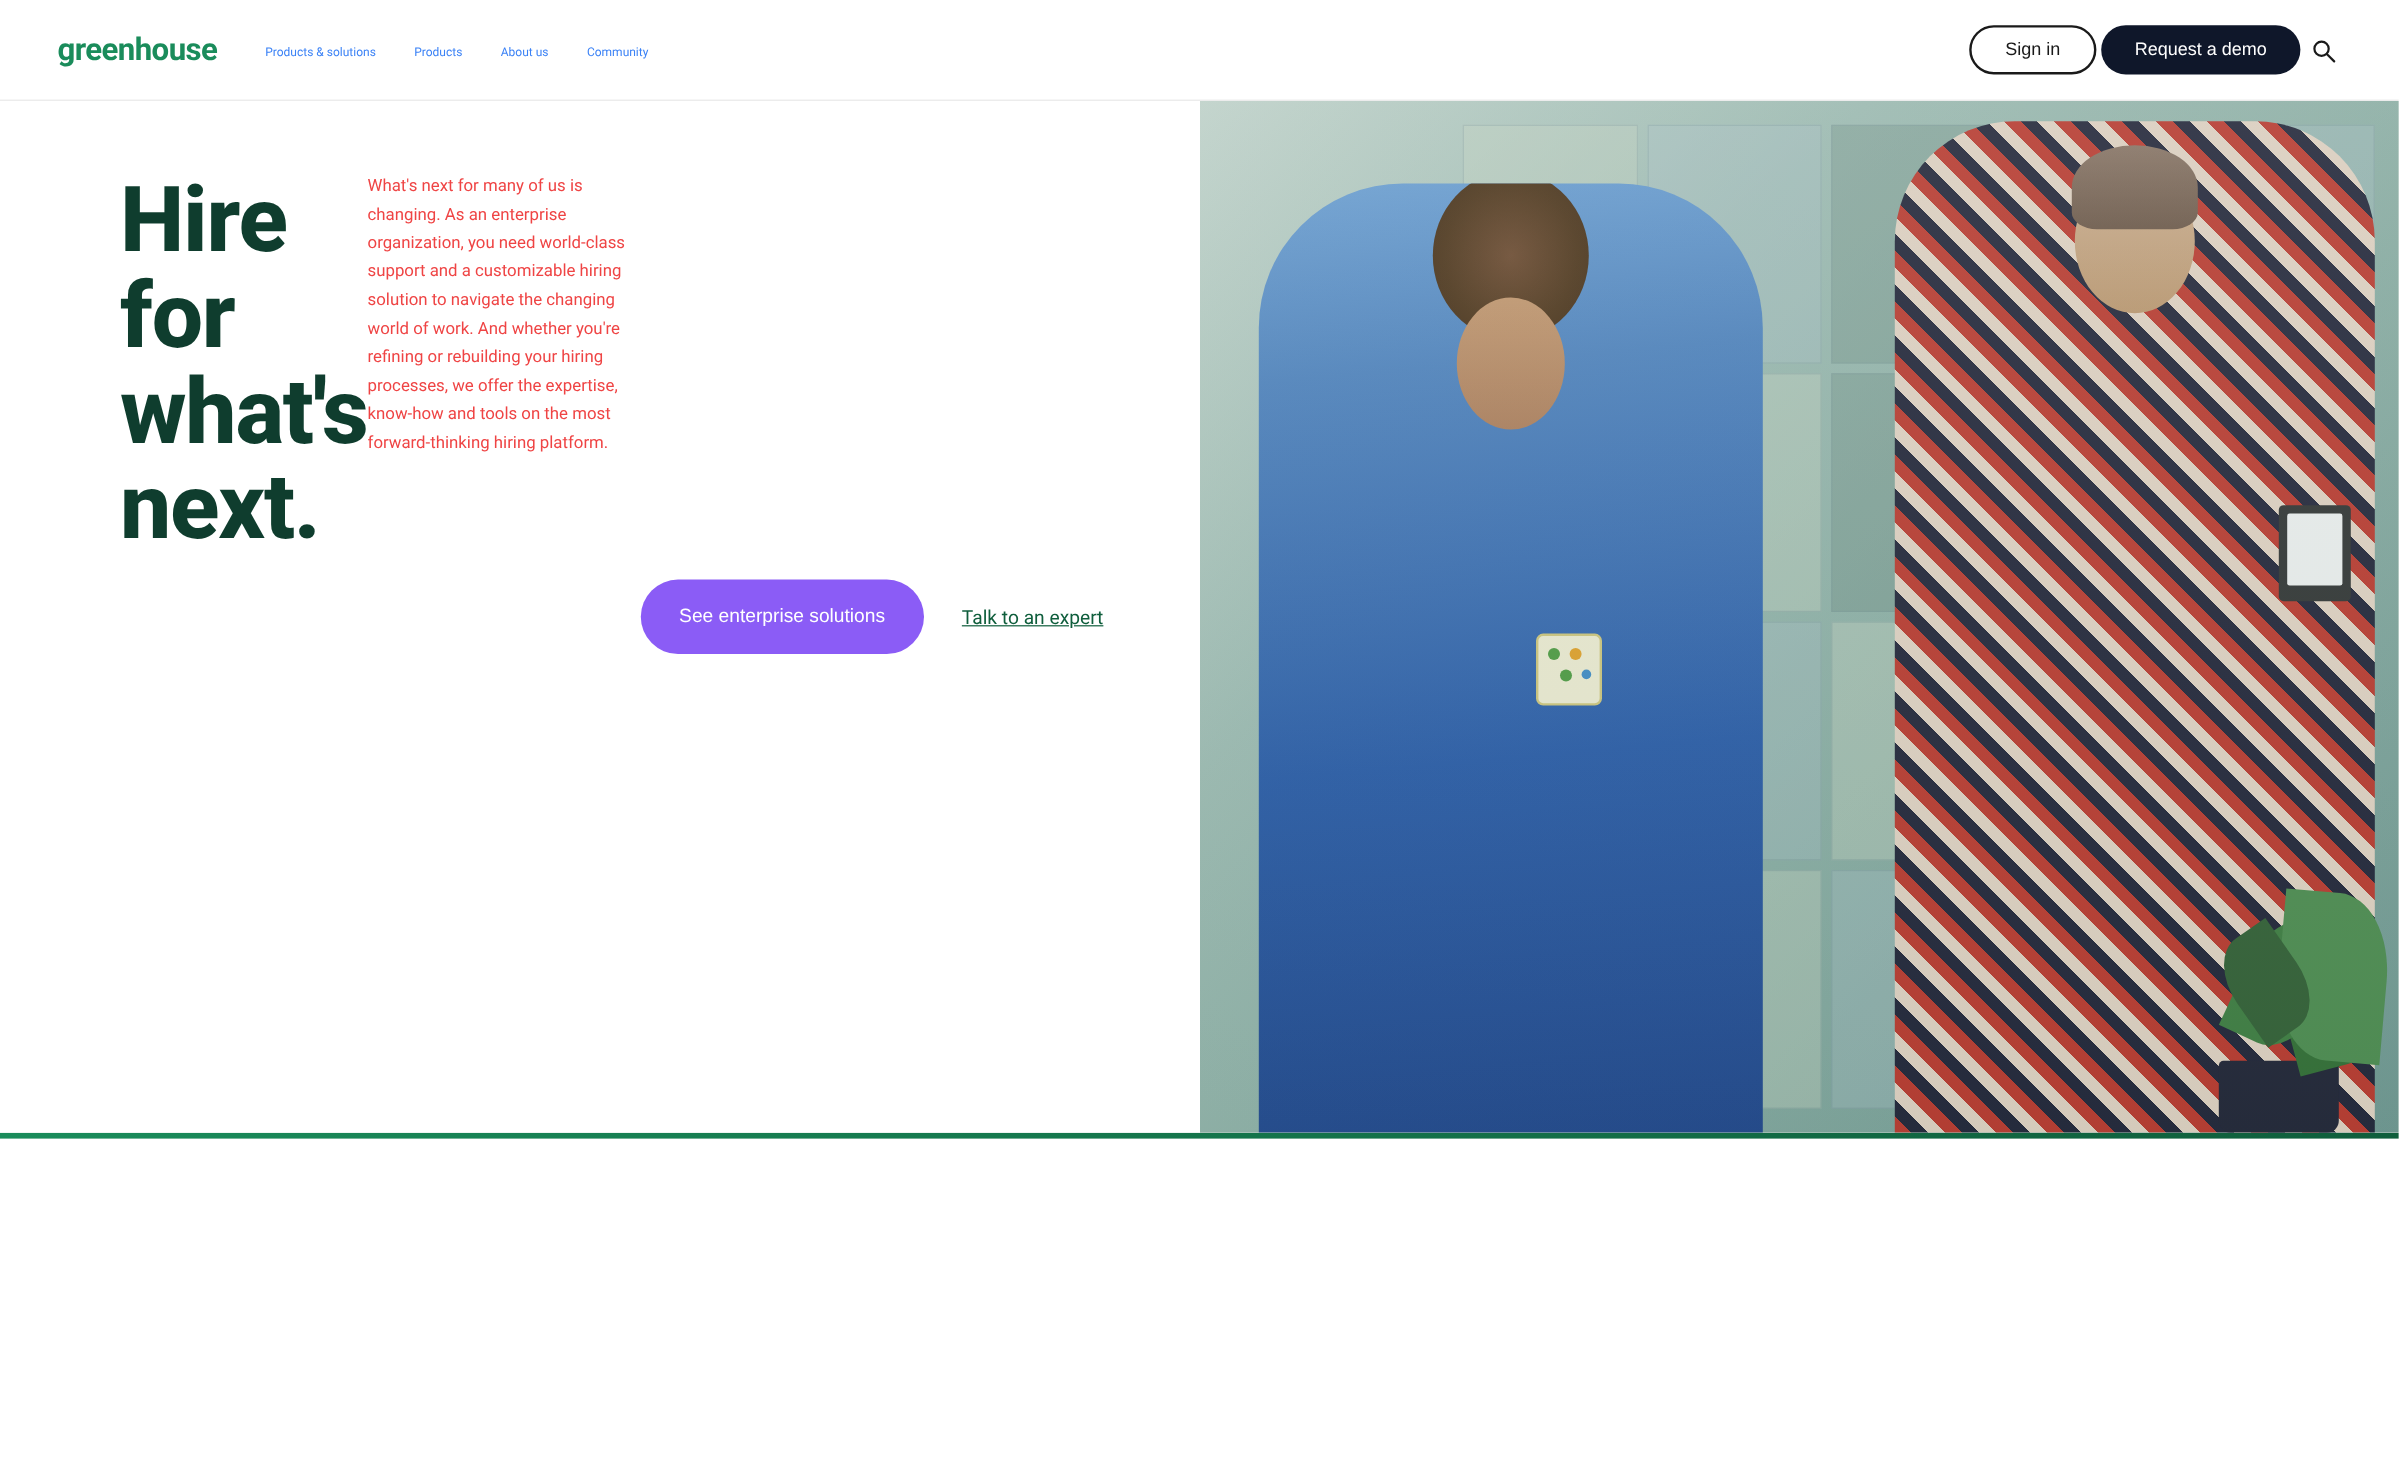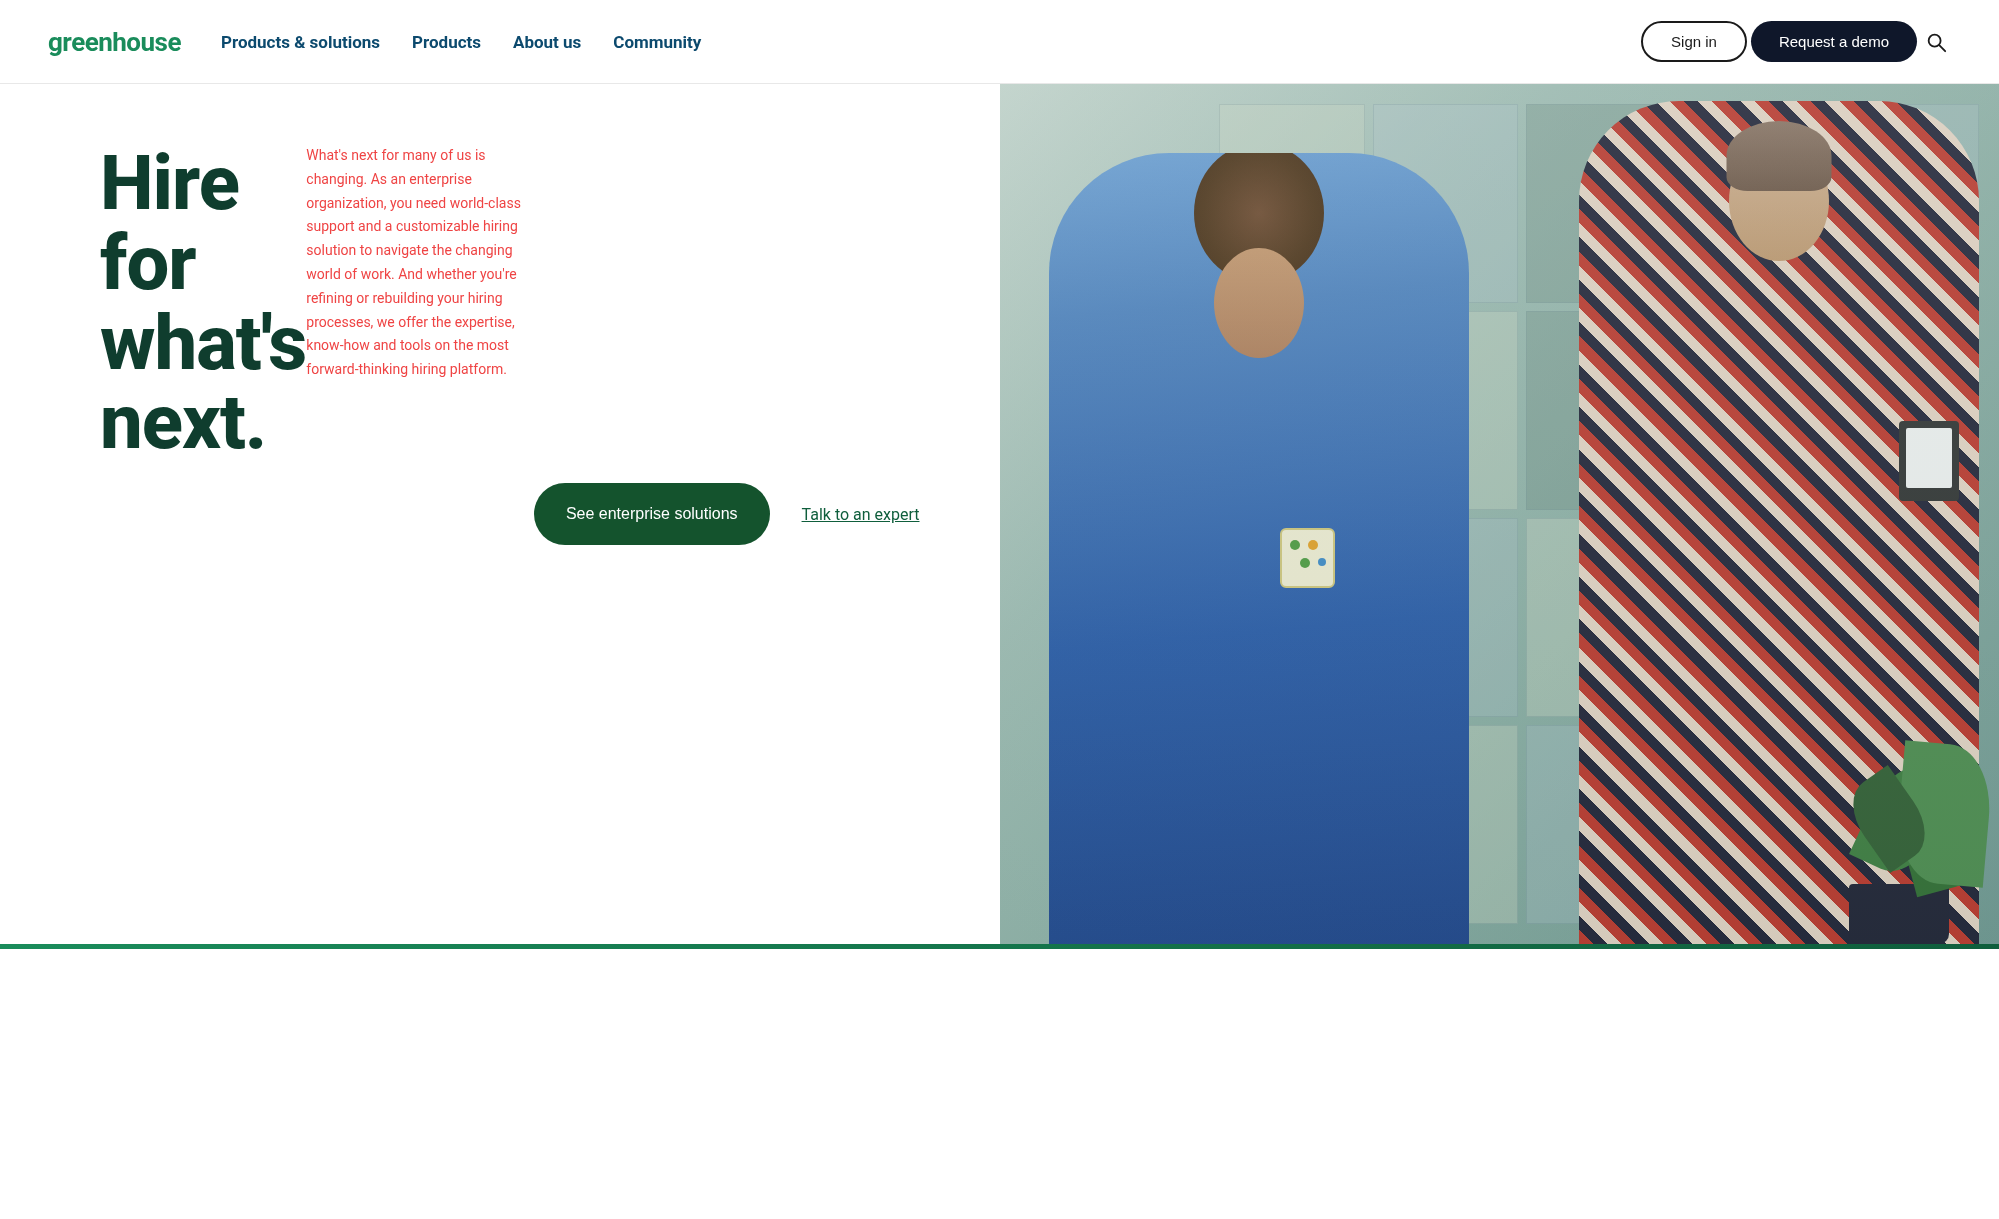--- a/index.html
+++ b/index.html
@@ -40,23 +40,23 @@
 
     .nav-links {
       display: flex;
       align-items: center;
       gap: 32px;
       list-style: none;
     }
 
     .nav-links li a {
       text-decoration: none;
-      color: #0c4a6e;
-      font-size: 17px;
-      font-weight: 700;
+      color: #3b82f6;
+      font-size: 10px;
+      font-weight: 400;
       cursor: pointer;
     }
 
     .nav-right {
       display: flex;
       align-items: center;
       gap: 4px;
     }
 
     .btn-signin {
@@ -127,21 +127,21 @@
     .hero-actions {
       display: flex;
       align-items: center;
       gap: 32px;
     }
 
     .btn-enterprise {
       padding: 22px 32px;
       border: none;
       border-radius: 50px;
-      background: #14532d;
+      background: #8b5cf6;
       color: #fff;
       font-size: 16px;
       font-weight: 500;
       cursor: pointer;
       white-space: nowrap;
     }
 
     .link-expert {
       font-size: 16px;
       color: #0f5e3c;

